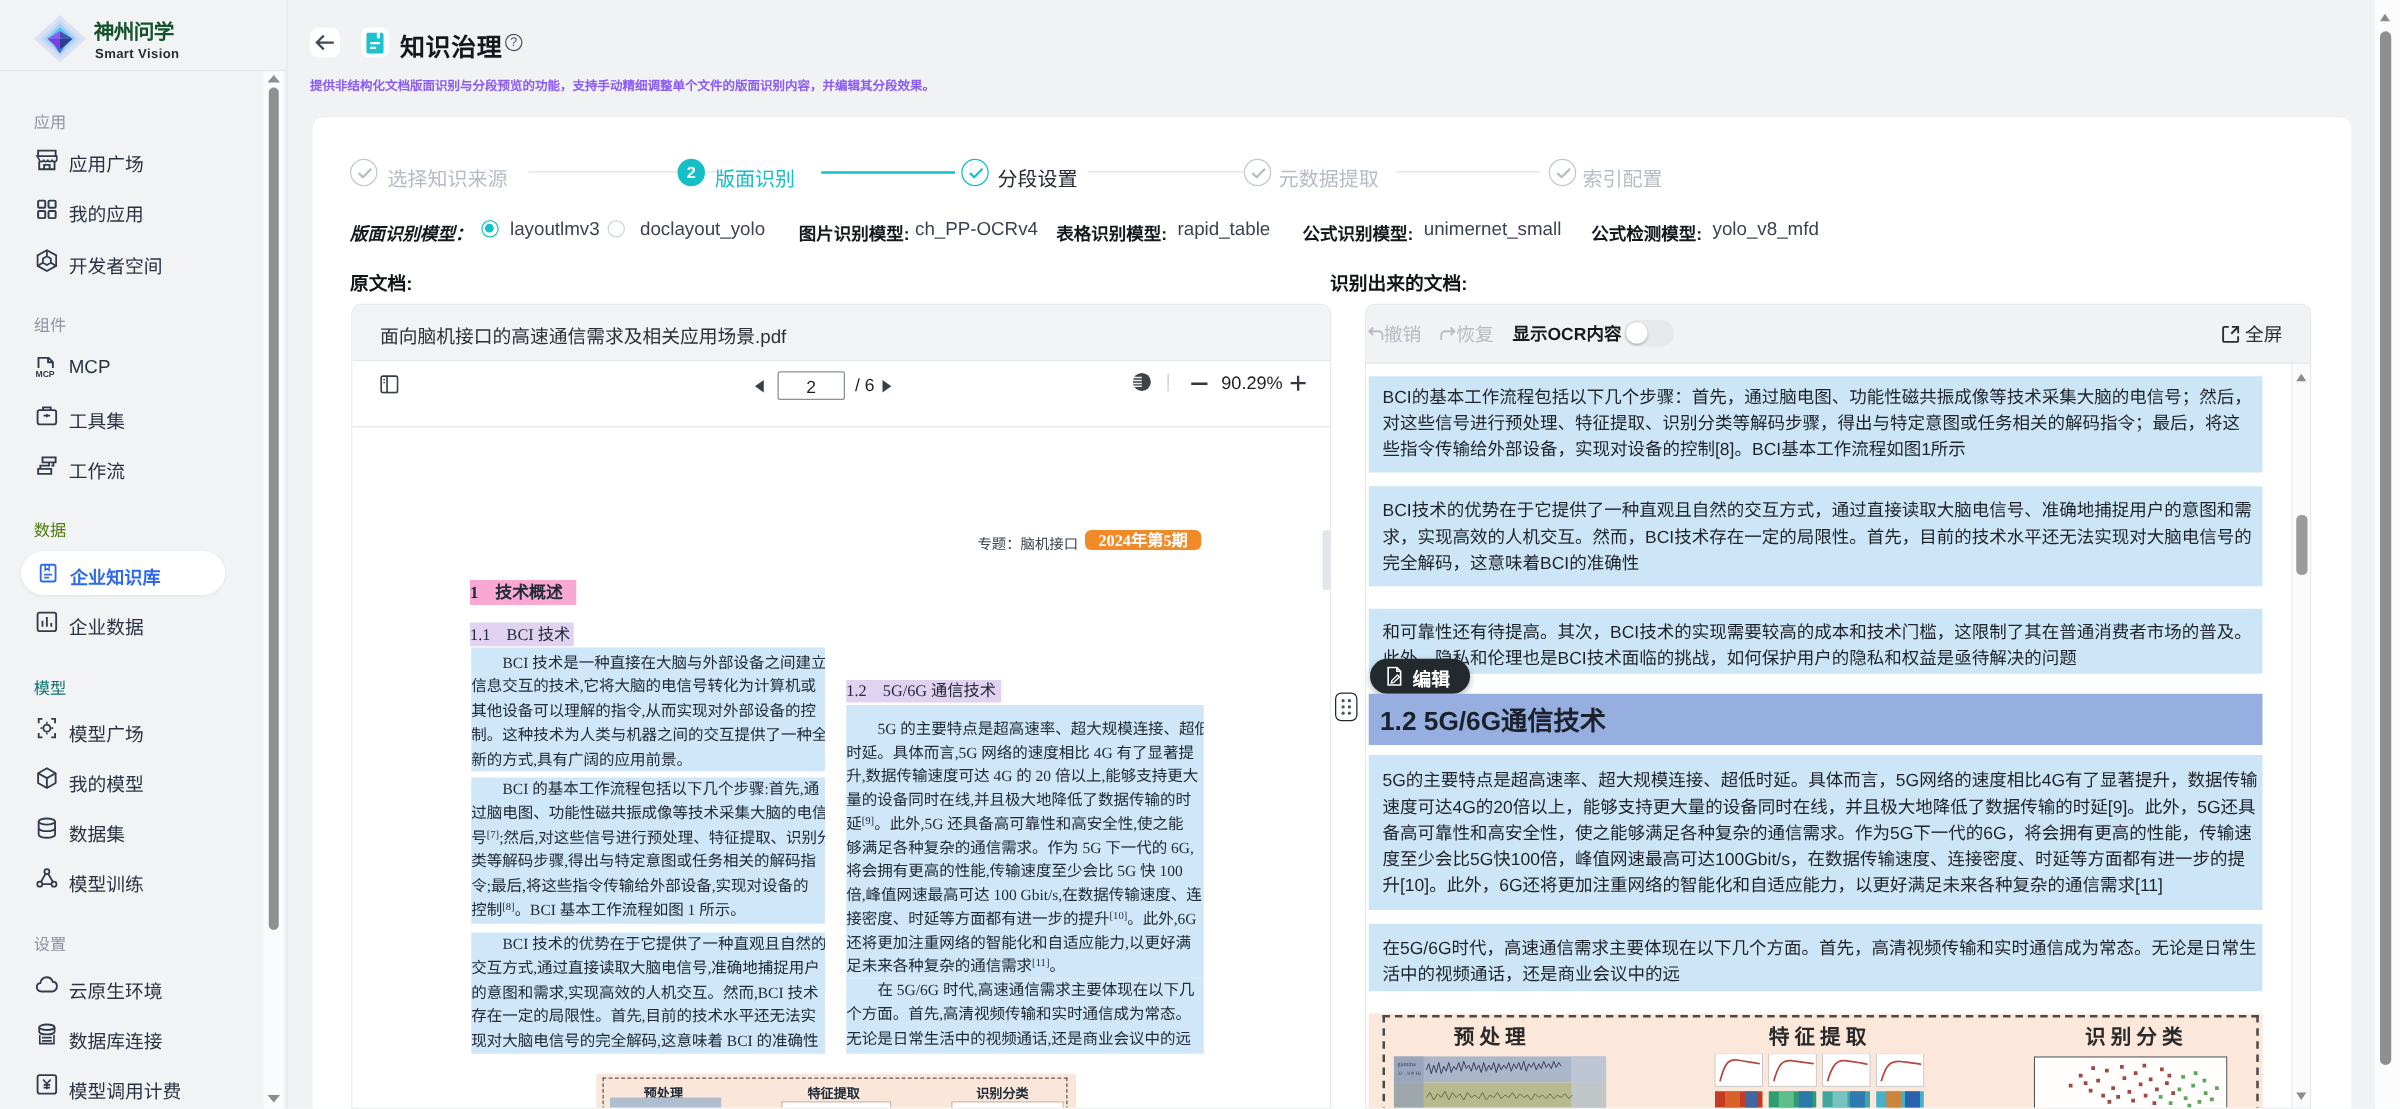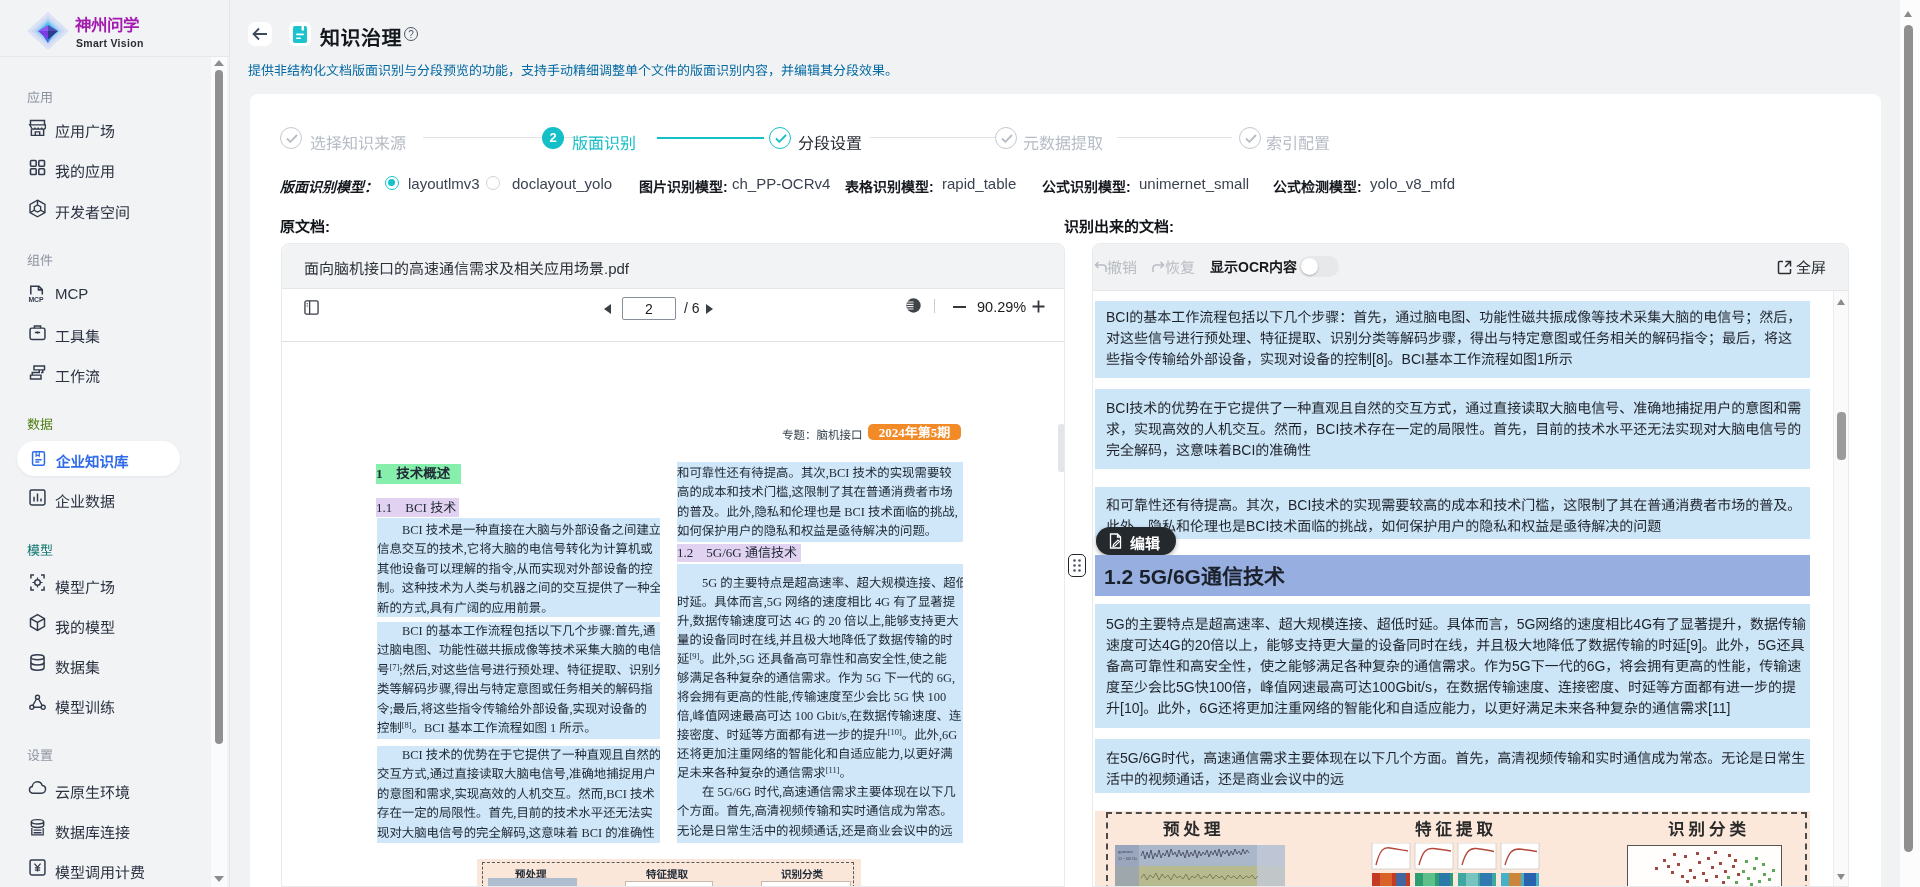--- a/index.html
+++ b/index.html
@@ -26,21 +26,21 @@
       <polygon points="22,5 38.5,20 22,35 5.5,20" fill="#ccd9f4"></polygon>
       <polygon points="22,8 35,20 22,32 9,20" fill="#9ed2f4"></polygon>
       <polygon points="22,11 32,20 22,29 12,20" fill="#55bdf0"></polygon>
       <polygon points="12,20 22,14 22,20" fill="#8e5bee"></polygon>
       <polygon points="12,20 22,20 22,29 17,24.5" fill="#7a3fe4"></polygon>
       <polygon points="22,14 32,20 22,20" fill="#4b4fb4"></polygon>
       <polygon points="22,20 32,20 27,24.5 22,29" fill="#2e3b8e"></polygon>
       <polygon points="17,24.5 22,29 22,32" fill="#3a62d8"></polygon>
       <polygon points="22,29 27,24.5 22,32" fill="#3f8ef0"></polygon>
     </svg>
-    <div class="abs" style="left:75px;top:12px;font-size:16.5px;font-weight:bold;color:#a21caf;letter-spacing:-0.5px;">神州问学</div>
+    <div class="abs" style="left:75px;top:12px;font-size:16.5px;font-weight:bold;color:#14532d;letter-spacing:-0.5px;">神州问学</div>
     <div class="abs" style="left:76px;top:37px;font-size:10.5px;font-weight:bold;color:#2a2d34;letter-spacing:0.3px;">Smart Vision</div>
   </div>
 
   <div id="menu" style="position:absolute;left:0;top:0;width:210px;height:887px;font-size:15px;color:#2b3342;">
     <div class="abs" style="left:27px;top:87px;font-size:13px;color:#8e95a2;">应用</div>
     <div class="abs" style="left:27px;top:117px;">
         <svg width="21" height="21" viewBox="0 0 24 24" fill="none" stroke="#323b4c" stroke-width="1.7">
           <path d="M4 9 L4 4 H20 L20 9"></path>
           <path d="M3 9 H21 V12 C21 13 20 14 18.8 14 C17.6 14 16.8 13 16.8 12 C16.8 13 16 14 14.8 14 C13.6 14 12.8 13 12.8 12 C12.8 13 12 14 10.9 14 C9.8 14 9 13 9 12 C9 13 8.2 14 7 14 C5.8 14 5 13 5 12 Z" stroke-width="1.5"></path>
           <path d="M5 14 V21 H19 V14"></path>
@@ -179,21 +179,21 @@
   </div>
   <div class="abs" style="left:59px;top:22px;width:22px;height:24px;background:#fff;border-radius:6px;">
     <svg style="margin:4px 0 0 4px" width="14" height="17" viewBox="0 0 14 17">
         <path d="M2 0 H8.5 V3.5 A1.2 1.2 0 0 0 11 3.5 V0 H12 A2 2 0 0 1 14 2 V15 A2 2 0 0 1 12 17 H2 A2 2 0 0 1 0 15 V2 A2 2 0 0 1 2 0 Z" fill="#1ac3cd"></path>
         <rect x="3" y="7.6" width="8" height="1.7" rx="0.8" fill="#fff"></rect>
         <rect x="3" y="11.4" width="5" height="1.7" rx="0.8" fill="#fff"></rect>
       </svg>
   </div>
   <div class="abs" style="left:90px;top:22px;font-size:20px;font-weight:bold;color:#14181d;letter-spacing:0.5px;">知识治理</div>
   <div class="abs" style="left:174px;top:27px;width:14px;height:14px;border:1.3px solid #4c5664;border-radius:50%;font-size:10px;color:#4c5664;text-align:center;line-height:13px;">?</div>
-  <div class="abs" style="left:18px;top:60px;font-size:13px;color:#0369a1;">提供非结构化文档版面识别与分段预览的功能，支持手动精细调整单个文件的版面识别内容，并编辑其分段效果。</div>
+  <div class="abs" style="left:18px;top:60px;font-size:10px;color:#8b5cf6;font-weight:bold;">提供非结构化文档版面识别与分段预览的功能，支持手动精细调整单个文件的版面识别内容，并编辑其分段效果。</div>
 </div>
 
 <div class="abs" id="card" style="left:250px;top:94px;width:1631px;height:793px;background:#fff;border-radius:8px 8px 0 0;">
 
   <div id="stepper">
     <div class="abs" style="left:30px;top:33px;width:22px;height:22px;border:1.5px solid #c3c9d2;border-radius:50%;">
         <svg style="margin:6px 0 0 4.5px" width="12" height="9" viewBox="0 0 12 9" fill="none" stroke="#b6bcc6" stroke-width="1.8">
           <path d="M1 4.5 L4.3 7.8 L11 1"></path>
         </svg>
       </div>
@@ -276,21 +276,21 @@
       <div class="abs" style="left:750px;top:11px;">
           <svg width="13" height="13" viewBox="0 0 13 13" stroke="#34383e" stroke-width="1.8">
             <path d="M6.5 0.5 V12.5 M0.5 6.5 H12.5"></path>
           </svg>
         </div>
     </div>
 
     <div id="doc" class="serif abs" style="left:0;top:98px;width:783px;height:546px;background:#fff;color:#222c38;font-size:12.4px;">
       <div class="abs" style="left:500px;top:84px;font-size:11.5px;color:#37434f;">专题：脑机接口</div>
       <div class="abs" style="left:586px;top:82px;width:93px;height:16px;background:#f28a28;border-radius:5px;color:#fff;font-weight:bold;font-size:13px;text-align:center;line-height:17px;">2024年第5期</div>
-      <div class="abs" style="left:94px;top:122px;width:85px;height:20px;background:#86efac;font-size:13.5px;font-weight:bold;line-height:20px;">1　技术概述</div>
+      <div class="abs" style="left:94px;top:122px;width:85px;height:20px;background:#f9a8d4;font-size:13.5px;font-weight:bold;line-height:20px;">1　技术概述</div>
       <div class="abs" style="left:94px;top:156px;width:83px;height:19px;background:#e2d2f1;font-size:13px;line-height:19px;">1.1　BCI 技术</div>
       <div class="blk" style="left:95px;top:176px;width:283px;height:99px;padding-top:3px;">
         <div class="pl" style="text-indent:25px;">BCI 技术是一种直接在大脑与外部设备之间建立</div>
         <div class="pl">信息交互的技术,它将大脑的电信号转化为计算机或</div>
         <div class="pl">其他设备可以理解的指令,从而实现对外部设备的控</div>
         <div class="pl">制。这种技术为人类与机器之间的交互提供了一种全</div>
         <div class="pl">新的方式,具有广阔的应用前景。</div>
       </div>
       <div class="blk" style="left:95px;top:280px;width:283px;height:117px;">
         <div class="pl" style="text-indent:25px;">BCI 的基本工作流程包括以下几个步骤:首先,通</div>
@@ -299,26 +299,20 @@
         <div class="pl">类等解码步骤,得出与特定意图或任务相关的解码指</div>
         <div class="pl">令;最后,将这些指令传输给外部设备,实现对设备的</div>
         <div class="pl">控制<sup>[8]</sup>。BCI 基本工作流程如图 1 所示。</div>
       </div>
       <div class="blk" style="left:95px;top:404px;width:283px;height:97px;">
         <div class="pl" style="text-indent:25px;">BCI 技术的优势在于它提供了一种直观且自然的</div>
         <div class="pl">交互方式,通过直接读取大脑电信号,准确地捕捉用户</div>
         <div class="pl">的意图和需求,实现高效的人机交互。然而,BCI 技术</div>
         <div class="pl">存在一定的局限性。首先,目前的技术水平还无法实</div>
         <div class="pl">现对大脑电信号的完全解码,这意味着 BCI 的准确性</div>
-      </div>
-      <div class="blk" style="left:395px;top:120px;width:286px;height:80px;padding-top:2px;">
-        <div class="pl">和可靠性还有待提高。其次,BCI 技术的实现需要较</div>
-        <div class="pl">高的成本和技术门槛,这限制了其在普通消费者市场</div>
-        <div class="pl">的普及。此外,隐私和伦理也是 BCI 技术面临的挑战,</div>
-        <div class="pl">如何保护用户的隐私和权益是亟待解决的问题。</div>
       </div>
       <div class="abs" style="left:395px;top:202px;width:124px;height:18px;background:#e2d2f1;font-size:13px;line-height:18px;">1.2　5G/6G 通信技术</div>
       <div class="blk p5" style="left:395px;top:222px;width:286px;height:219px;padding-top:10px;">
         <div class="pl" style="text-indent:25px;">5G 的主要特点是超高速率、超大规模连接、超低</div>
         <div class="pl">时延。具体而言,5G 网络的速度相比 4G 有了显著提</div>
         <div class="pl">升,数据传输速度可达 4G 的 20 倍以上,能够支持更大</div>
         <div class="pl">量的设备同时在线,并且极大地降低了数据传输的时</div>
         <div class="pl">延<sup>[9]</sup>。此外,5G 还具备高可靠性和高安全性,使之能</div>
         <div class="pl">够满足各种复杂的通信需求。作为 5G 下一代的 6G,</div>
         <div class="pl">将会拥有更高的性能,传输速度至少会比 5G 快 100</div>

